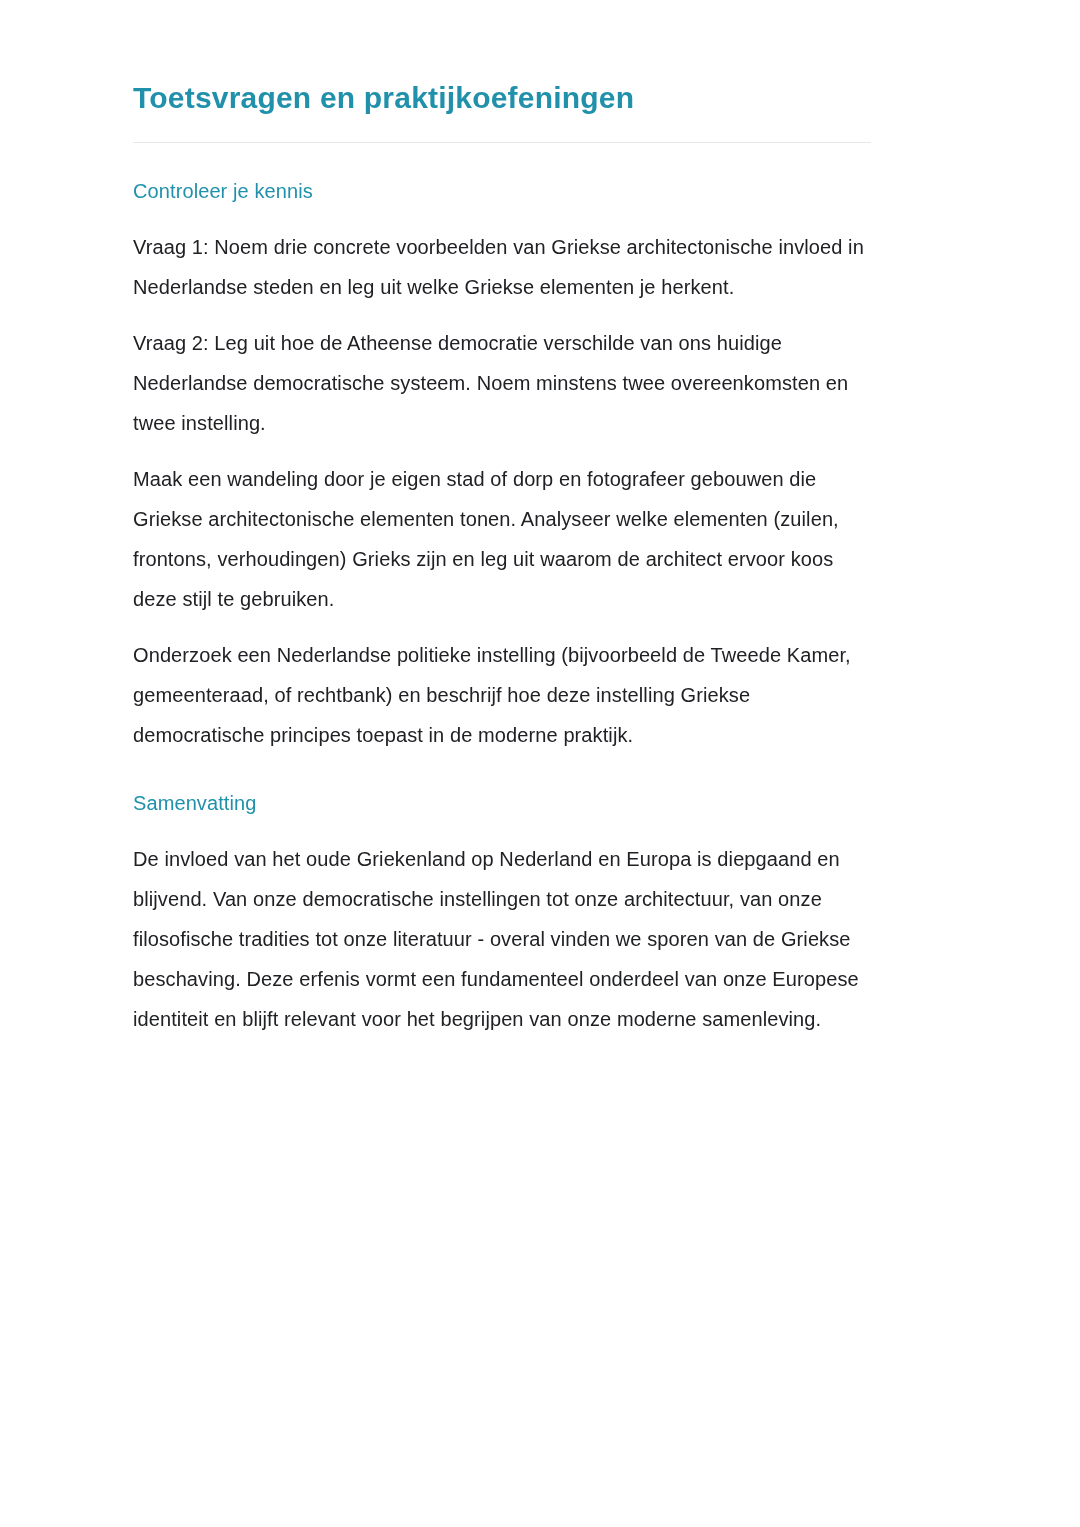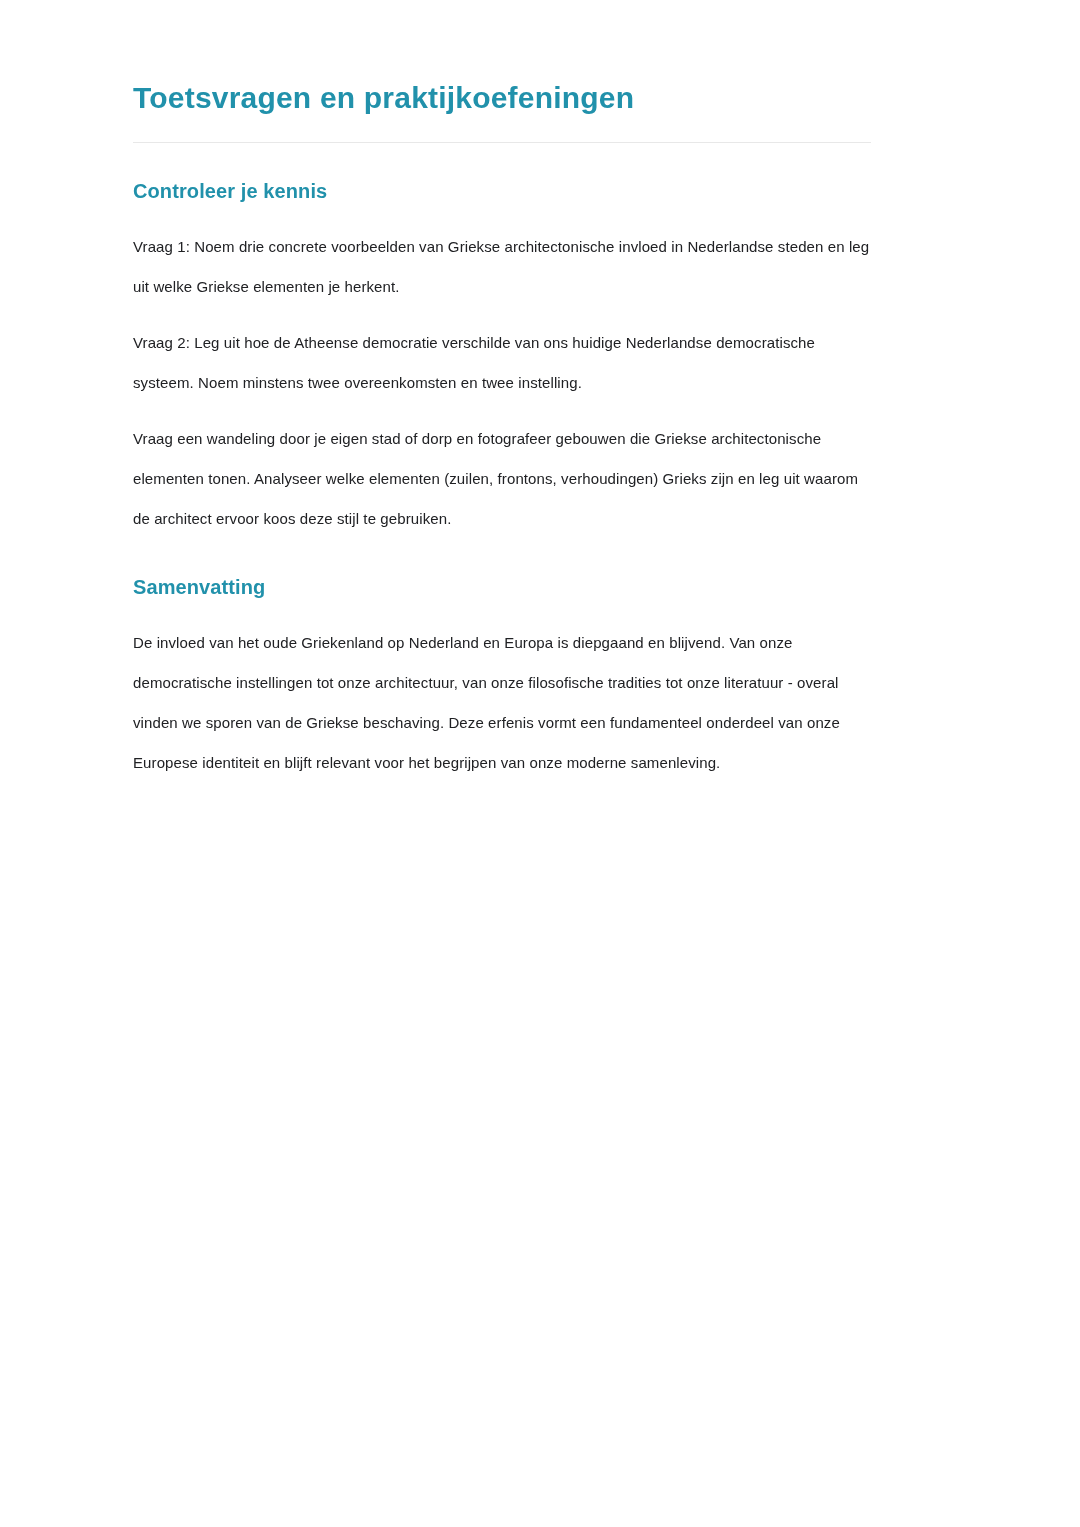--- a/index.html
+++ b/index.html
@@ -37,27 +37,27 @@
   }
   .title-divider {
     border: none;
     border-top: 1px solid var(--divider);
     height: 0;
     margin: 26px 0 0 0;
   }
   .section-heading {
     font-size: 20px;
     line-height: 24px;
-    font-weight: 700;
+    font-weight: 400;
     color: var(--accent);
     margin: 36px 0 0 0;
     letter-spacing: 0.1px;
   }
   .body-paragraph {
-    font-size: 15px;
+    font-size: 20px;
     line-height: 40px;
     font-weight: 400;
     color: var(--text);
     margin: 16px 0 0 0;
     letter-spacing: 0.1px;
   }
   .section-heading + .body-paragraph {
     margin-top: 24px;
   }
 </style>
@@ -71,20 +71,21 @@
   <hr class="title-divider">
 
   <h2 class="section-heading">Controleer je kennis</h2>
 
   <p class="body-paragraph">Vraag 1: Noem drie concrete voorbeelden van Griekse architectonische invloed in Nederlandse steden en leg uit welke Griekse elementen je herkent.</p>
 
   <p class="body-paragraph">Vraag 2: Leg uit hoe de Atheense democratie verschilde van ons huidige Nederlandse democratische systeem. Noem minstens twee overeenkomsten en twee instelling.</p>
 
 
 
-  <p class="body-paragraph">Vraag een wandeling door je eigen stad of dorp en fotografeer gebouwen die Griekse architectonische elementen tonen. Analyseer welke elementen (zuilen, frontons, verhoudingen) Grieks zijn en leg uit waarom de architect ervoor koos deze stijl te gebruiken.</p>
+  <p class="body-paragraph">Maak een wandeling door je eigen stad of dorp en fotografeer gebouwen die Griekse architectonische elementen tonen. Analyseer welke elementen (zuilen, frontons, verhoudingen) Grieks zijn en leg uit waarom de architect ervoor koos deze stijl te gebruiken.</p>
 
+  <p class="body-paragraph">Onderzoek een Nederlandse politieke instelling (bijvoorbeeld de Tweede Kamer, gemeenteraad, of rechtbank) en beschrijf hoe deze instelling Griekse democratische principes toepast in de moderne praktijk.</p>
 
   <h2 class="section-heading">Samenvatting</h2>
 
   <p class="body-paragraph">De invloed van het oude Griekenland op Nederland en Europa is diepgaand en blijvend. Van onze democratische instellingen tot onze architectuur, van onze filosofische tradities tot onze literatuur - overal vinden we sporen van de Griekse beschaving. Deze erfenis vormt een fundamenteel onderdeel van onze Europese identiteit en blijft relevant voor het begrijpen van onze moderne samenleving.</p>
 
 </div>
 
 </body></html>

